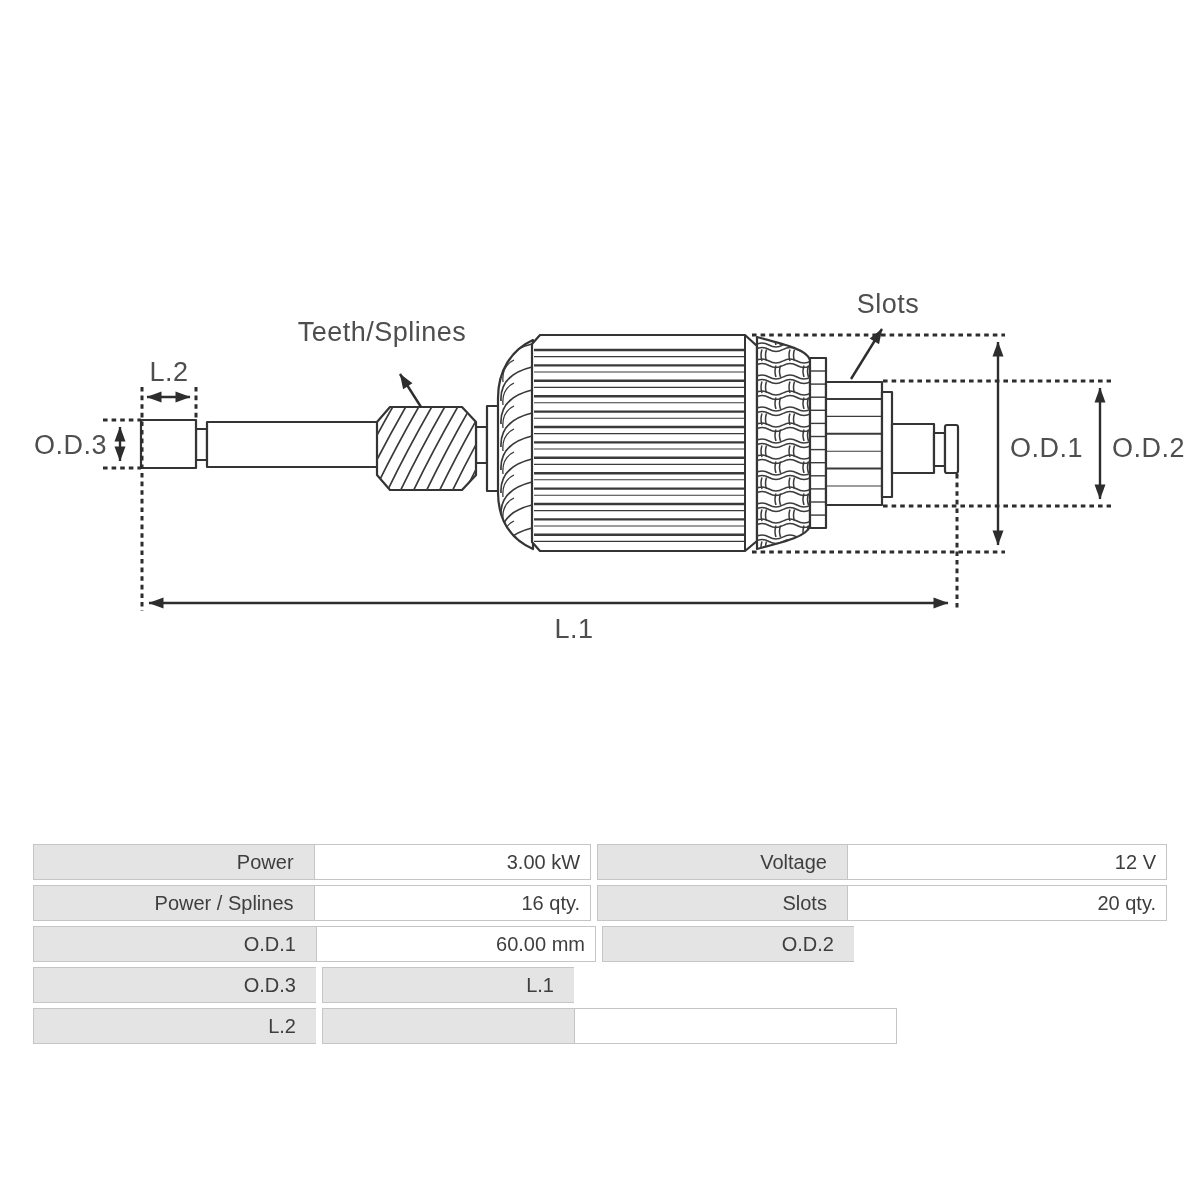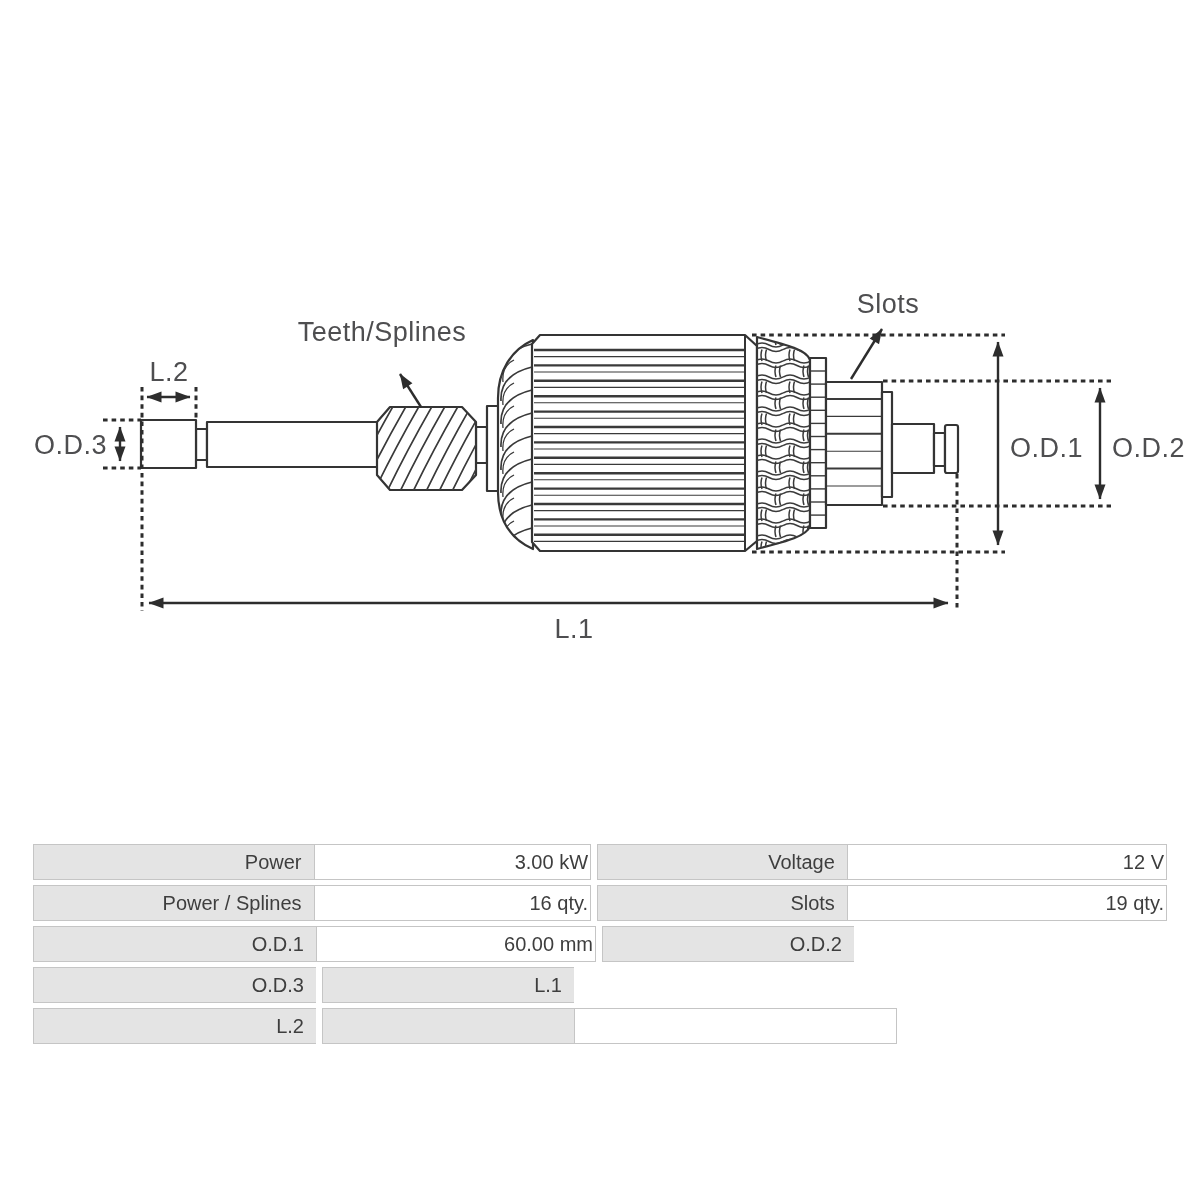--- a/index.html
+++ b/index.html
@@ -9,22 +9,22 @@
   svg .struct{stroke:#343434;fill:#ffffff;stroke-width:2.2;stroke-linejoin:round;}
   svg .tex{stroke:#3a3a3a;fill:none;}
   svg .dash{stroke:#2d2d2d;stroke-width:3;fill:none;stroke-dasharray:4.6 4;stroke-linecap:butt;}
   svg .dim{stroke:#2d2d2d;stroke-width:2.4;fill:none;}
   svg text.dlabel{fill:#4e4e50;font-family:"Liberation Sans",sans-serif;font-size:27px;letter-spacing:0.5px;}
   
   .spec-table{position:absolute;left:33px;top:844px;width:1134px;display:flex;flex-direction:column;gap:5px;}
   .spec-row{display:flex;}
   .cell{height:36px;line-height:35px;font-size:20px;color:#3e3e3e;text-align:right;
         box-sizing:border-box;border:1px solid #c5c5c5;overflow:hidden;white-space:nowrap;}
-  .cell.label{background:#e4e4e4;width:283px;padding-right:12px;border-right:none;}
-  .cell.value{background:#ffffff;width:280px;padding-right:2px;}
+  .cell.label{background:#e4e4e4;width:283px;padding-right:20px;border-right:none;}
+  .cell.value{background:#ffffff;width:280px;padding-right:10px;}
   .gutter{width:6px;flex:none;}
   .cell.label.l2c{width:252px;}
   .cell.value.v2c{width:323px;}
 </style>
 </head>
 <body>
 
 <div class="stage">
 
   <svg class="diagram" width="1200" height="780" viewBox="0 0 1200 780">
@@ -204,21 +204,21 @@
       <div class="gutter"></div>
       <div class="cell label l2c">Voltage</div>
       <div class="cell value v2c">12 V</div>
     </div>
 
     <div class="spec-row">
       <div class="cell label">Power / Splines</div>
       <div class="cell value">16 qty.</div>
       <div class="gutter"></div>
       <div class="cell label l2c">Slots</div>
-      <div class="cell value v2c">19 qty.</div>
+      <div class="cell value v2c">20 qty.</div>
     </div>
 
     <div class="spec-row">
       <div class="cell label">O.D.1</div>
       <div class="cell value">60.00 mm</div>
       <div class="gutter"></div>
       <div class="cell label l2c">O.D.2</div>
     </div>
 
     <div class="spec-row">

